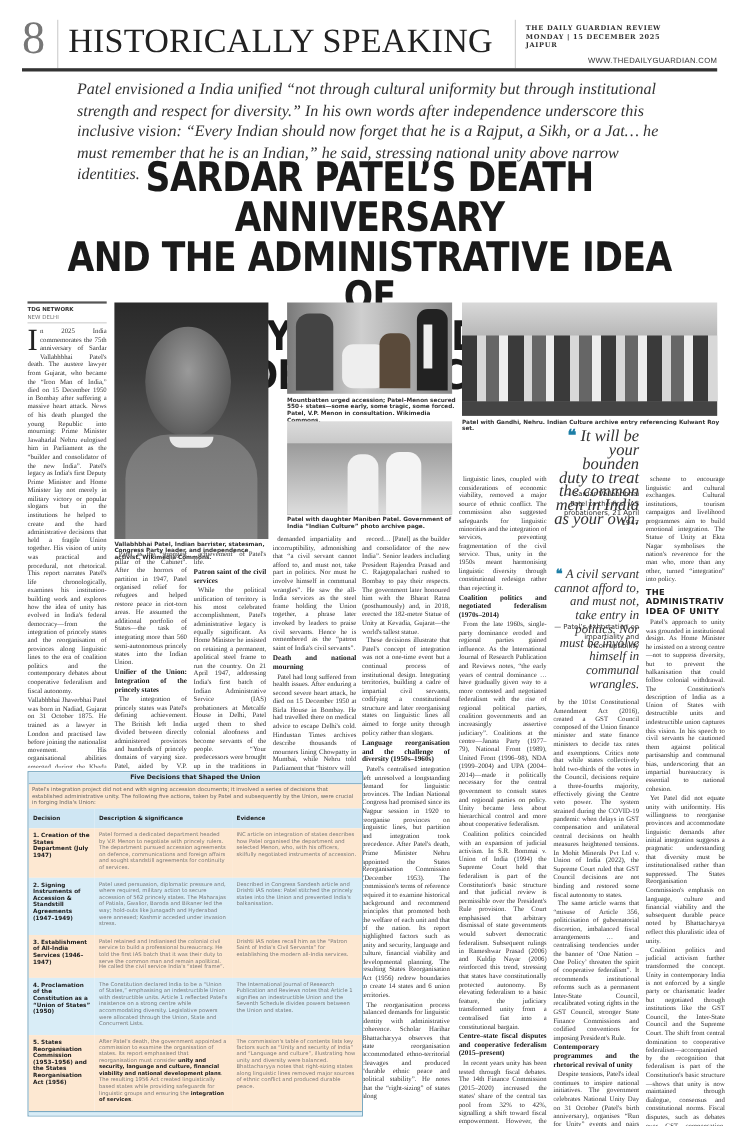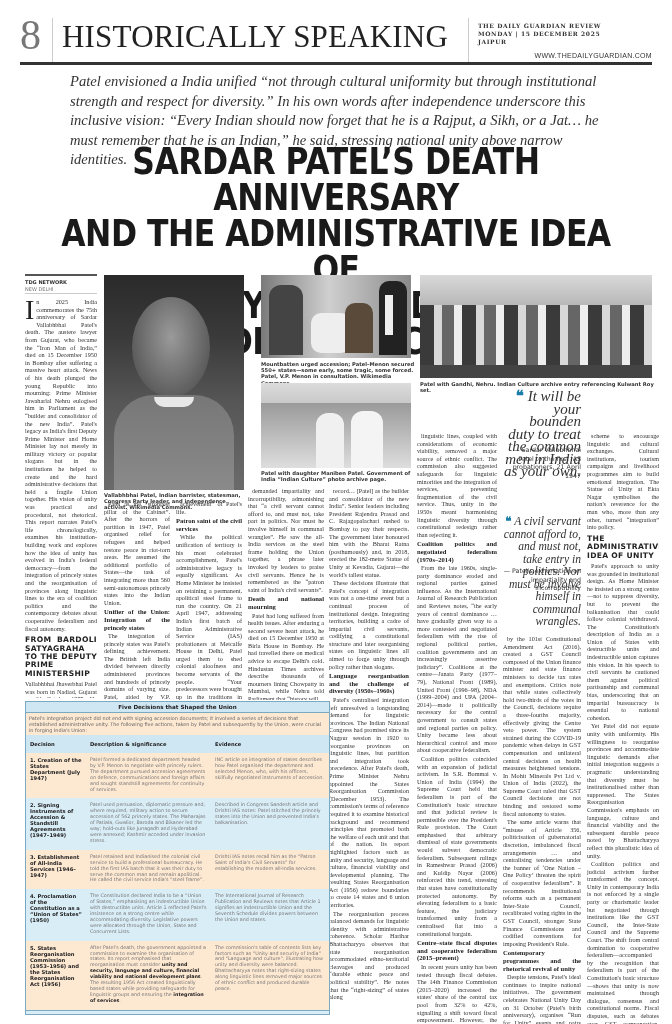--- a/index.html
+++ b/index.html
@@ -102,21 +102,20 @@
   <div>‘UNITY’ IN A FEDERAL DEMOCRACY</div>
 </div>
 
 <div class="abs" id="byline-rule"></div>
 <div class="abs" id="byline-org">TDG NETWORK</div>
 <div class="abs" id="byline-loc">NEW DELHI</div>
 <div class="abs" id="byline-rule2"></div>
 
 <div class="abs col" id="col1">
   <p class="first"><span class="dropcap">I</span><span>n 2025 India commemorates the 75th anniversary of Sardar Vallabhbhai Patel's death. The austere lawyer from Gujarat, who became the “Iron Man of India,” died on 15 December 1950 in Bombay after suffering a massive heart attack. News of his death plunged the young Republic into mourning: Prime Minister Jawaharlal Nehru eulogised him in Parliament as the “builder and consolidator of the new India”. Patel's legacy as India's first Deputy Prime Minister and Home Minister lay not merely in military victory or popular slogans but in the institutions he helped to create and the hard administrative decisions that held a fragile Union together. His vision of unity was practical and procedural, not rhetorical. This report narrates Patel's life chronologically, examines his institution-building work and explores how the idea of unity has evolved in India's federal democracy—from the integration of princely states and the reorganisation of provinces along linguistic lines to the era of coalition politics and the contemporary debates about cooperative federalism and fiscal autonomy.</span></p>
-  <h3>FROM BARDOLI SATYAGRAHA TO THE DEPUTY PRIME MINISTERSHIP</h3>
   <p class="first">Vallabhbhai Jhaverbhai Patel was born in Nadiad, Gujarat on 31 October 1875. He trained as a lawyer in London and practised law before joining the nationalist movement. His organisational abilities emerged during the Kheda satyagraha (1918) and the</p>
 </div>
 
 <div class="abs photo" id="img-patel">
   <div class="figure-head" style="left:28px;top:22px;width:78px;height:100px;background:radial-gradient(ellipse at 50% 40%,#9a9a9a,#5e5e5e 70%,#444)"></div>
   <div style="position:absolute;left:10px;top:120px;width:120px;height:95px;background:linear-gradient(180deg,#777,#8a8a8a);border-radius:40px 40px 0 0"></div>
   <div style="position:absolute;left:50px;top:122px;width:40px;height:10px;background:#e8e8e8;border-radius:0 0 20px 20px"></div>
 </div>
 <div class="abs cap" id="cap-patel">Vallabhbhai Patel, Indian barrister, statesman, Congress Party leader, and independence activist. Wikimedia Commons.</div>
 

